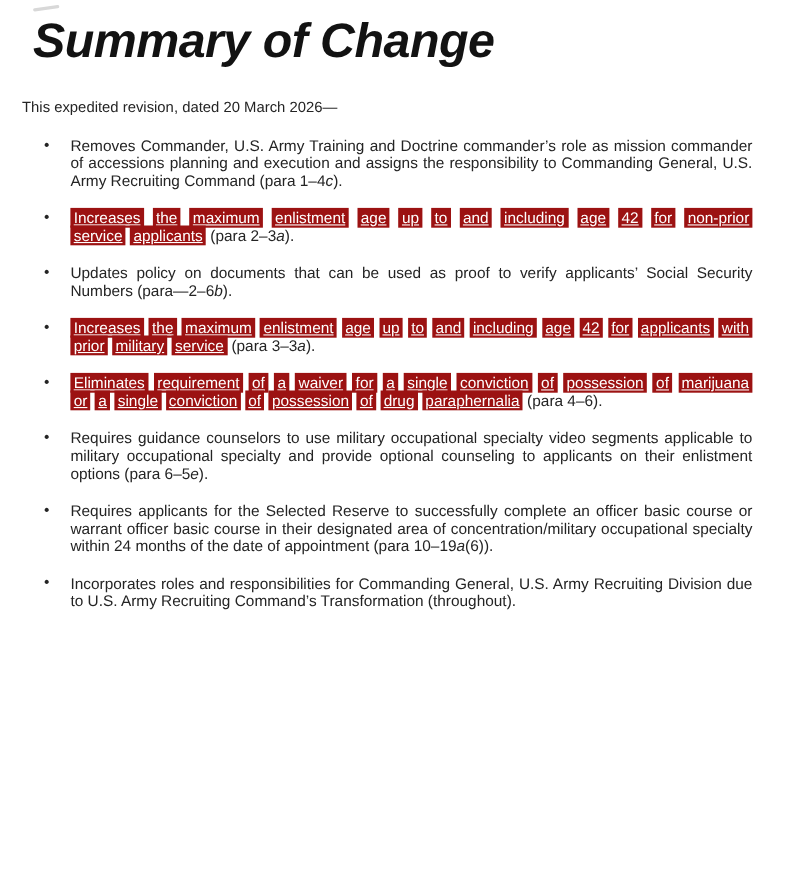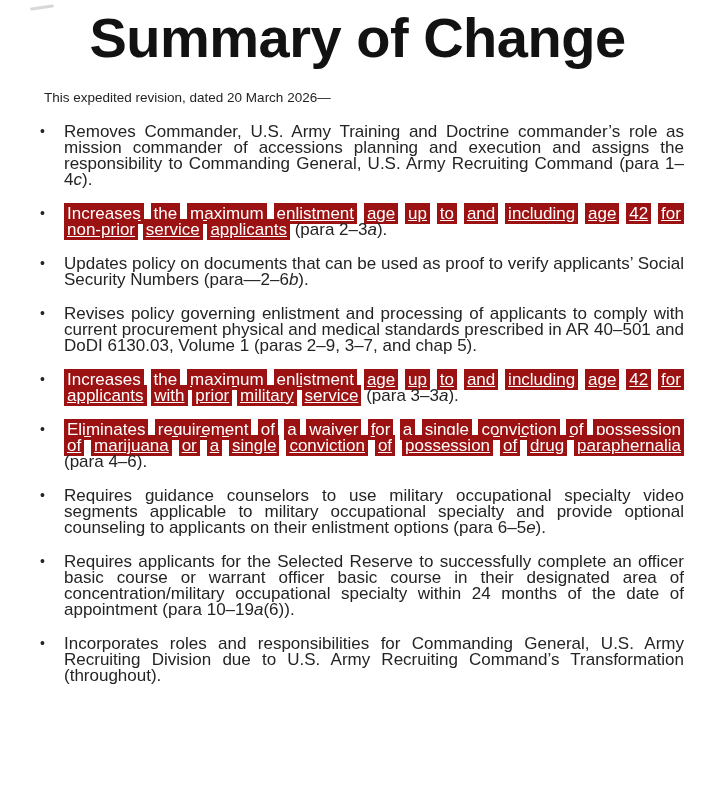--- a/index.html
+++ b/index.html
@@ -23,49 +23,49 @@
   .scan-mark{
     position:absolute;
     left:30px;top:6px;
     width:24px;height:3px;
     background:#d8d8d8;
     transform:rotate(-8deg);
     border-radius:2px;
   }
   .title{
     margin:6px 30px 0 30px;
-    font-size:56px;
+    font-size:44px;
     line-height:64px;
     font-weight:bold;
-    text-align:center;
+    font-style:italic;
     color:#121212;
     letter-spacing:-0.5px;
     white-space:nowrap;
   }
   .doc-block{
     margin:16px 31px 0 36px;
     font-size:13.5px;
     line-height:16px;
   }
   .doc-line{display:block;}
   .revision-line{
-    margin:20px 31px 0 44px;
+    margin:20px 31px 0 20px;
     font-size:13.5px;
     line-height:16px;
   }
   ul.change-list{
     margin:18px 0 0 0;
     padding:0 31px 0 40px;
     list-style:none;
   }
   ul.change-list li{
     position:relative;
     padding-left:24px;
     margin:0 0 18px 0;
-    font-size:17px;
+    font-size:14px;
     line-height:16px;
     text-align:justify;
   }
   ul.change-list li::before{
     content:"\2022";
     position:absolute;
     left:0;
     top:-1px;
     font-size:14px;
   }
@@ -85,20 +85,19 @@
 
   <h1 class="title">Summary of Change</h1>
 
 
   <p class="revision-line">This expedited revision, dated 20 March 2026—</p>
 
   <ul class="change-list">
       <li>Removes Commander, U.S. Army Training and Doctrine commander’s role as mission commander of accessions planning and execution and assigns the responsibility to Commanding General, U.S. Army Recruiting Command (para 1–4<span class="it">c</span>).</li>
       <li><span class="hl">Increases</span> <span class="hl">the</span> <span class="hl">maximum</span> <span class="hl">enlistment</span> <span class="hl">age</span> <span class="hl">up</span> <span class="hl">to</span> <span class="hl">and</span> <span class="hl">including</span> <span class="hl">age</span> <span class="hl">42</span> <span class="hl">for</span> <span class="hl">non-prior</span> <span class="hl">service</span> <span class="hl">applicants</span> (para 2–3<span class="it">a</span>).</li>
       <li>Updates policy on documents that can be used as proof to verify applicants’ Social Security Numbers (para—2–6<span class="it">b</span>).</li>
-      <li>Revises policy governing enlistment and processing of applicants to comply with current procurement physical and medical standards prescribed in AR 40–501 and DoDI 6130.03, Volume 1 (paras 2–9, 3–7, and chap 5).</li>
       <li><span class="hl">Increases</span> <span class="hl">the</span> <span class="hl">maximum</span> <span class="hl">enlistment</span> <span class="hl">age</span> <span class="hl">up</span> <span class="hl">to</span> <span class="hl">and</span> <span class="hl">including</span> <span class="hl">age</span> <span class="hl">42</span> <span class="hl">for</span> <span class="hl">applicants</span> <span class="hl">with</span> <span class="hl">prior</span> <span class="hl">military</span> <span class="hl">service</span> (para 3–3<span class="it">a</span>).</li>
       <li><span class="hl">Eliminates</span> <span class="hl">requirement</span> <span class="hl">of</span> <span class="hl">a</span> <span class="hl">waiver</span> <span class="hl">for</span> <span class="hl">a</span> <span class="hl">single</span> <span class="hl">conviction</span> <span class="hl">of</span> <span class="hl">possession</span> <span class="hl">of</span> <span class="hl">marijuana</span> <span class="hl">or</span> <span class="hl">a</span> <span class="hl">single</span> <span class="hl">conviction</span> <span class="hl">of</span> <span class="hl">possession</span> <span class="hl">of</span> <span class="hl">drug</span> <span class="hl">paraphernalia</span> (para 4–6).</li>
       <li>Requires guidance counselors to use military occupational specialty video segments applicable to military occupational specialty and provide optional counseling to applicants on their enlistment options (para 6–5<span class="it">e</span>).</li>
       <li>Requires applicants for the Selected Reserve to successfully complete an officer basic course or warrant officer basic course in their designated area of concentration/military occupational specialty within 24 months of the date of appointment (para 10–19<span class="it">a</span>(6)).</li>
       <li>Incorporates roles and responsibilities for Commanding General, U.S. Army Recruiting Division due to U.S. Army Recruiting Command’s Transformation (throughout).</li>
     </ul>
 </div>
 
 </body></html>

